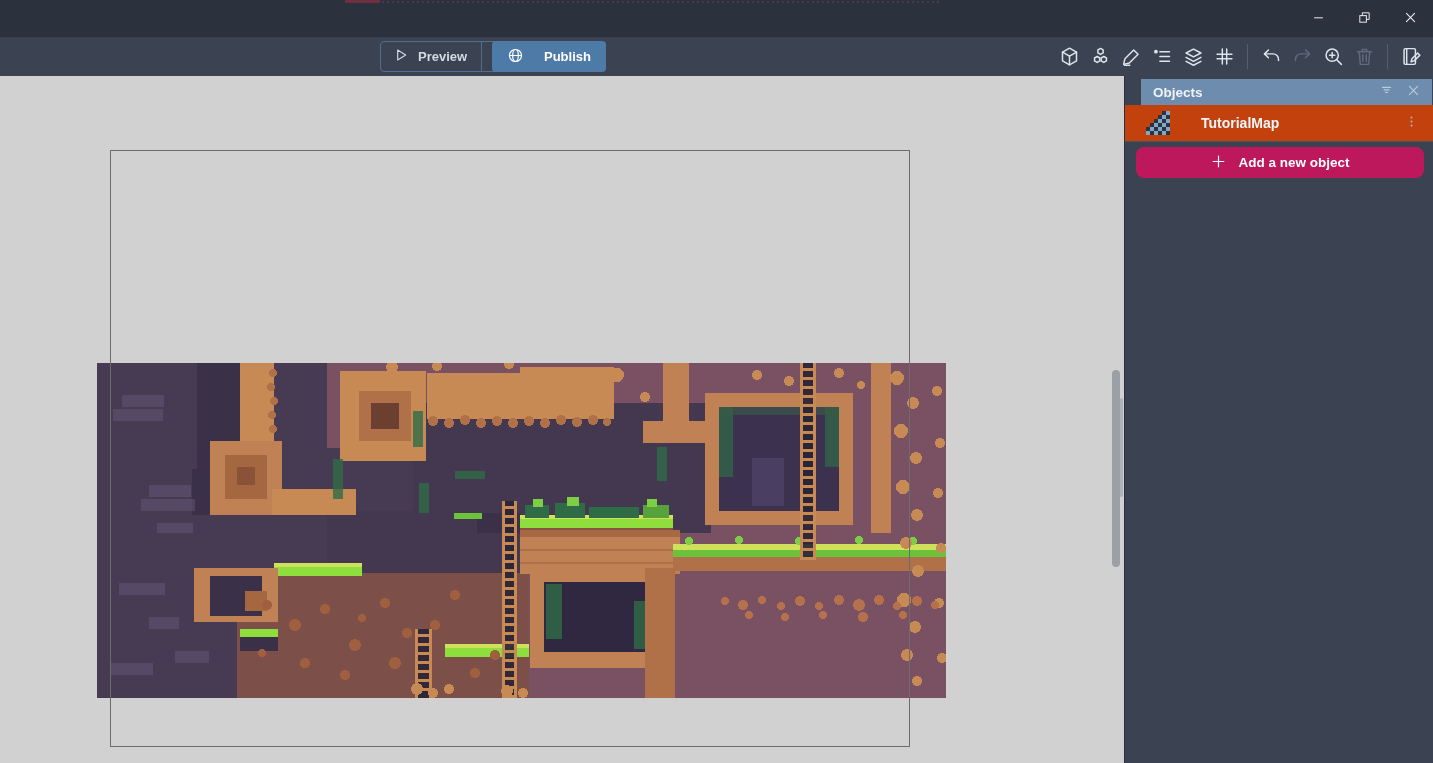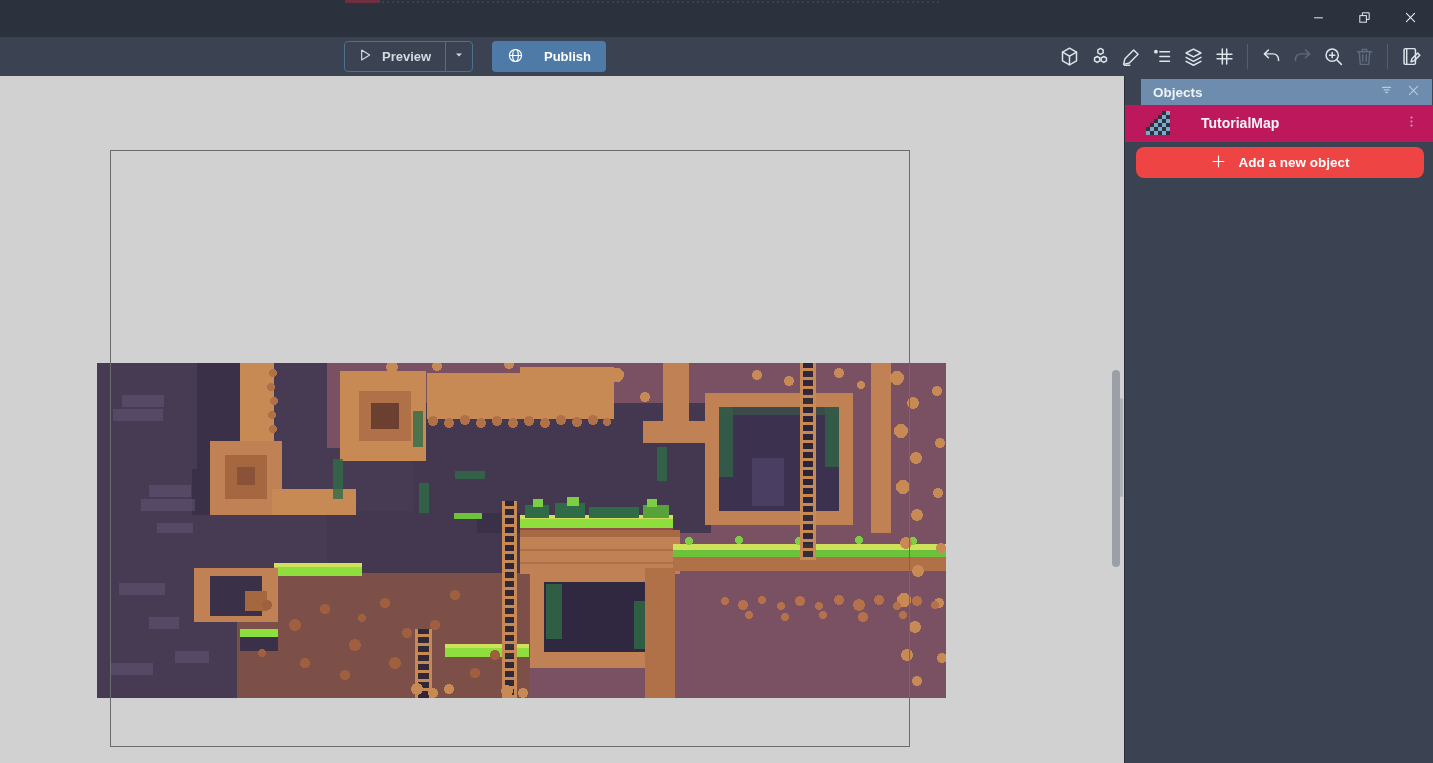--- a/index.html
+++ b/index.html
@@ -11,21 +11,21 @@
   .titlebar{position:absolute;left:0;top:0;width:1433px;height:37px;background:#2b313d;}
   .tab-accent{position:absolute;left:345px;top:0;width:35px;height:3px;background:#6e3040;}
   .tab-dots{position:absolute;left:382px;top:1px;width:558px;height:2px;opacity:.55;
     background:repeating-linear-gradient(90deg,#57465e 0 2px,transparent 2px 5px);}
   .win-controls{position:absolute;right:6px;top:0;height:37px;display:flex;align-items:center;gap:12px;}
   .winbtn{width:34px;height:30px;background:none;border:none;color:#e8edf2;display:flex;align-items:center;justify-content:center;padding:0;}
   .winbtn svg{width:15px;height:15px;}
 
   
   .toolbar{position:absolute;left:0;top:37px;width:1433px;height:39px;background:#3b4252;}
-  .preview-group{position:absolute;left:344px;top:4px;height:31px;display:flex;align-items:stretch;
+  .preview-group{position:absolute;left:380px;top:4px;height:31px;display:flex;align-items:stretch;
     border:1px solid #4e6f8e;border-radius:4px;color:#d2dae2;}
   .preview-main{display:flex;align-items:center;gap:9px;background:none;border:none;color:inherit;
     padding:0 14px 0 12px;font-size:13px;font-weight:700;}
   .preview-caret{width:27px;background:none;border:none;border-left:1px solid #4e6f8e;color:inherit;
     display:flex;align-items:center;justify-content:center;padding:0;}
   .preview-main svg{width:16px;height:16px;}
   .preview-caret svg{width:12px;height:12px;}
   .publish{position:absolute;left:492px;top:4px;height:31px;padding:0 15px;border:none;border-radius:4px;
     background:#4e7aa8;color:#fff;font-size:13px;font-weight:700;display:flex;align-items:center;gap:20px;}
   .publish svg{width:17px;height:17px;}
@@ -43,29 +43,29 @@
   .vscroll-line{position:absolute;left:1120px;top:322px;width:3px;height:99px;background:#aeb3b8;border-radius:2px;}
 
   
   .panel{position:absolute;left:1124px;top:76px;width:309px;height:687px;background:#3b4252;border-left:1px solid #2a303c;}
   .panel-header{position:absolute;left:16px;right:1px;top:3px;height:26px;background:#6e8cad;
     display:flex;align-items:center;padding:0 6px 0 12px;}
   .panel-title{color:#eef3f7;font-size:13.5px;font-weight:600;flex:1;}
   .ph-btn{width:26px;height:24px;background:none;border:none;color:rgba(233,240,247,.62);
     display:flex;align-items:center;justify-content:center;padding:0;}
   .ph-btn svg{width:15px;height:15px;}
-  .object-row{position:absolute;left:0;right:0;top:29px;height:37px;background:#be185d;border-bottom:1px solid #4a5260;
+  .object-row{position:absolute;left:0;right:0;top:29px;height:37px;background:#c2410c;border-bottom:1px solid #4a5260;
     display:flex;align-items:center;padding-left:21px;}
   .thumb{width:24px;height:24px;flex:0 0 24px;}
   .obj-label{color:#f2f5f8;font-size:14px;font-weight:700;margin-left:31px;}
   .obj-menu{margin-left:auto;margin-right:10px;width:24px;height:24px;background:none;border:none;color:#aab3bf;
     display:flex;align-items:center;justify-content:center;padding:0;}
   .obj-menu svg{width:15px;height:15px;}
   .add-btn{position:absolute;left:11px;top:71px;width:288px;height:31px;border:none;border-radius:8px;
-    background:#ef4444;color:#fff;font-size:13.5px;font-weight:700;display:flex;align-items:center;justify-content:center;gap:11px;}
+    background:#be185d;color:#fff;font-size:13.5px;font-weight:700;display:flex;align-items:center;justify-content:center;gap:11px;}
   .add-btn svg{width:17px;height:17px;}
 </style>
 </head>
 <body>
 
 <div class="titlebar">
   <div class="tab-accent"></div>
   <div class="tab-dots"></div>
   <div class="win-controls">
     <button class="winbtn">

